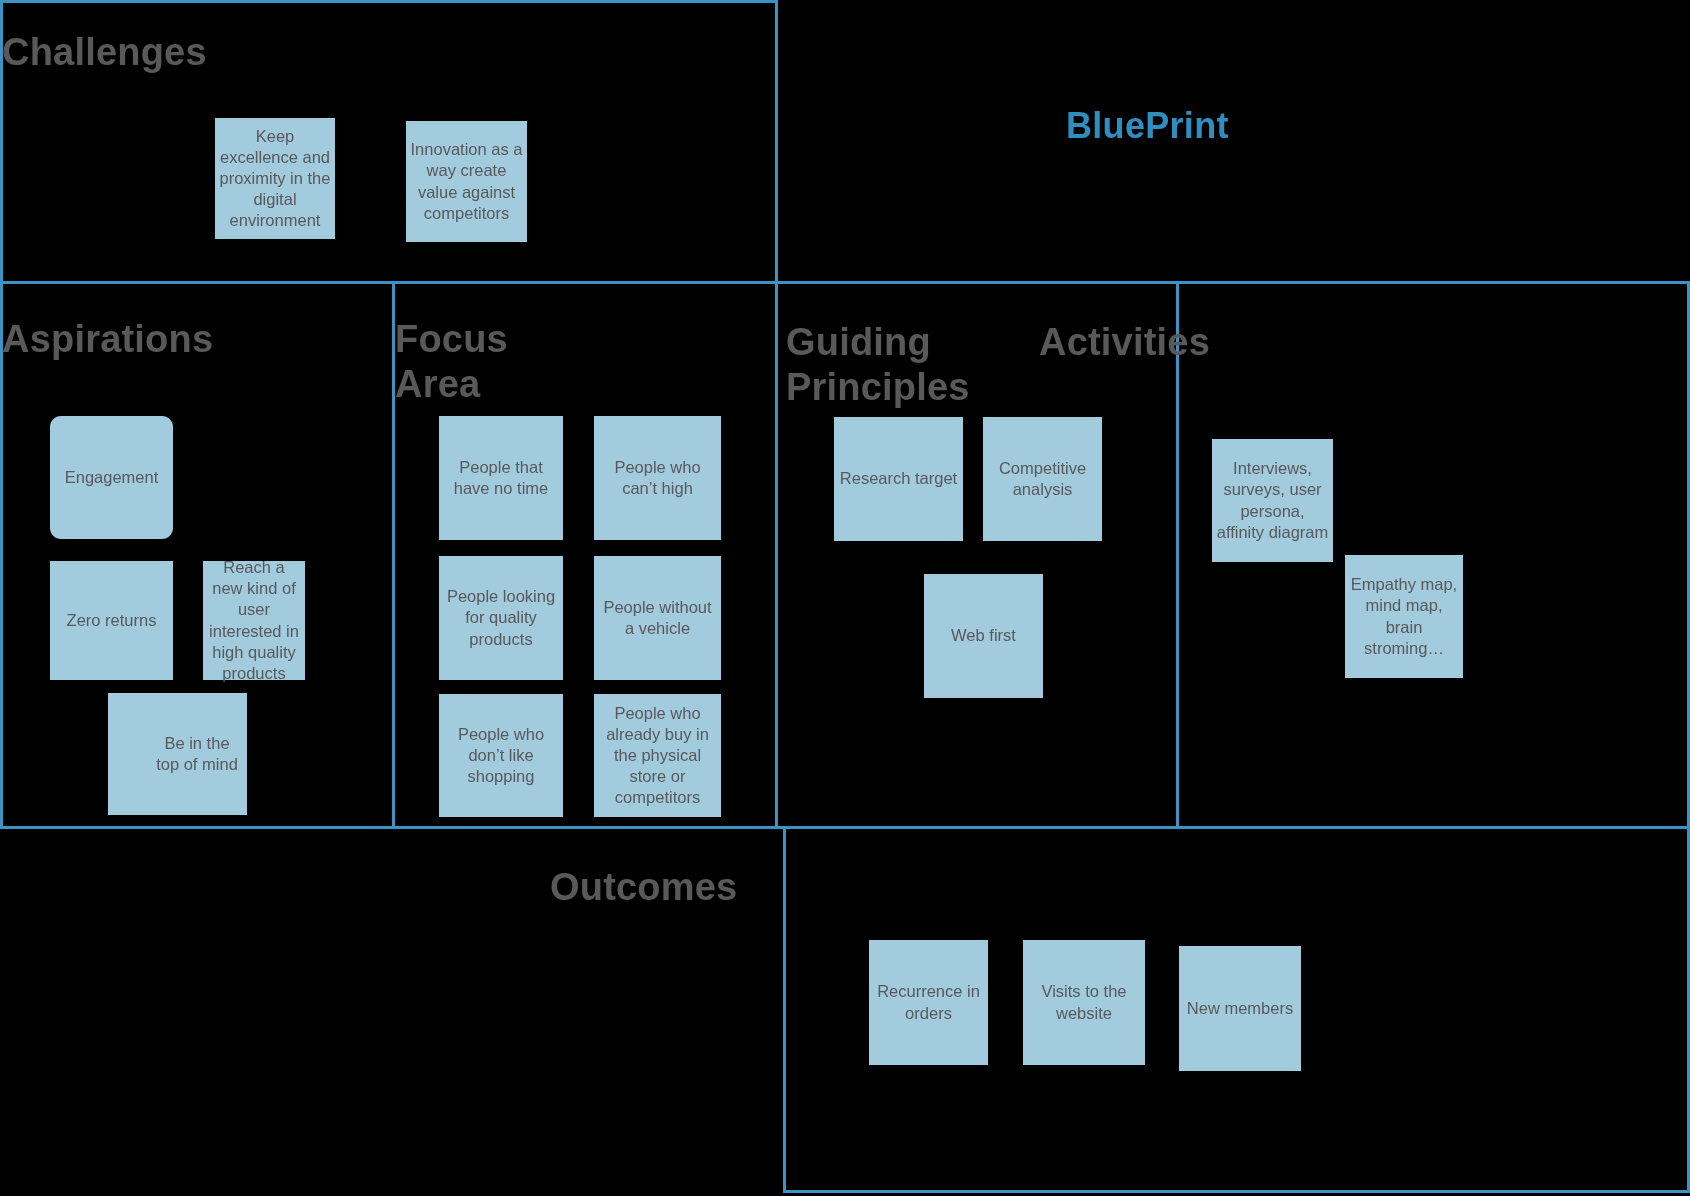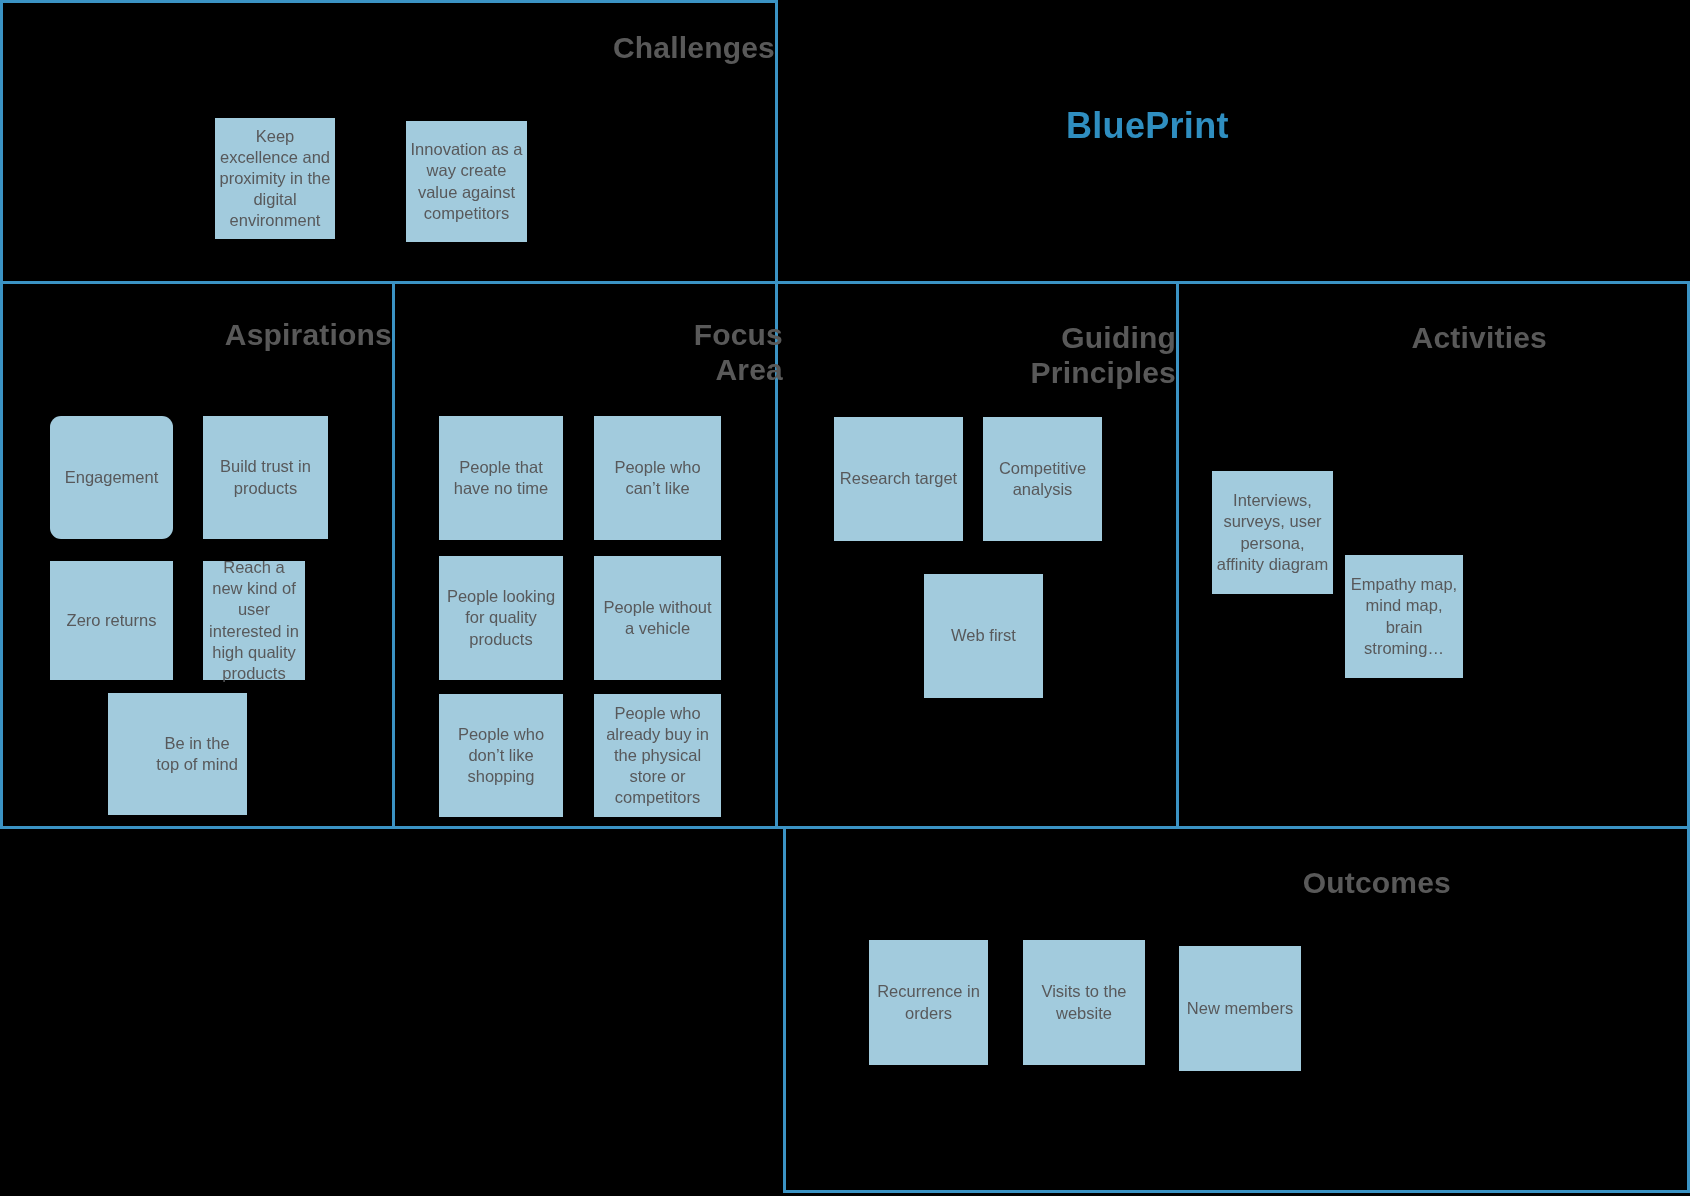--- a/index.html
+++ b/index.html
@@ -35,24 +35,24 @@
 
   
   .panel {
     position: absolute;
     box-sizing: border-box;
   }
 
   .panel-title {
     position: absolute;
     width: 100%;
-    text-align: right;
+    text-align: left;
     color: #595959;
     font-weight: bold;
-    font-size: 30px;
+    font-size: 38px;
     line-height: 1.18;
     letter-spacing: 0.2px;
     white-space: pre-line;
   }
 
   .brand-title {
     position: absolute;
     color: #2f8ec0;
     font-weight: bold;
     font-size: 36px;
@@ -101,36 +101,35 @@
     <div class="note" style="left:213px; top:116px; width:120px; height:121px;">Keep excellence and proximity in the digital environment</div>
 
     <div class="note" style="left:404px; top:119px; width:121px; height:121px;">Innovation as a way create value against competitors</div>
   </div>
 
   <div class="panel" style="left:2px; top:284px; width:390px; height:542px;">
     <div class="panel-title" style="left:0px; top:33px;">Aspirations</div>
 
     <div class="note" style="left:48px; top:132px; width:123px; height:123px;border-radius:11px;">Engagement</div>
 
-    <div class="note" style="left:201px; top:132px; width:125px; height:123px;">Build trust in products</div>
 
     <div class="note" style="left:48px; top:277px; width:123px; height:119px;">Zero returns</div>
 
     <div class="note" style="left:201px; top:277px; width:102px; height:119px;">Reach a new kind of user interested in high quality products</div>
 
     <div class="note" style="left:106px; top:409px; width:139px; height:122px;padding-left:43px;">Be in the top of mind</div>
   </div>
 
   <div class="panel" style="left:395px; top:284px; width:388px; height:542px;">
     <div class="panel-title" style="left:0px; top:33px;">Focus
 Area</div>
 
     <div class="note" style="left:44px; top:132px; width:124px; height:124px;">People that have no time</div>
 
-    <div class="note" style="left:199px; top:132px; width:127px; height:124px;">People who can’t like</div>
+    <div class="note" style="left:199px; top:132px; width:127px; height:124px;">People who can’t high</div>
 
     <div class="note" style="left:44px; top:272px; width:124px; height:124px;">People looking for quality products</div>
 
     <div class="note" style="left:199px; top:272px; width:127px; height:124px;">People without a vehicle</div>
 
     <div class="note" style="left:44px; top:410px; width:124px; height:123px;">People who don’t like shopping</div>
 
     <div class="note" style="left:199px; top:410px; width:127px; height:123px;">People who already buy in the physical store or competitors</div>
   </div>
 
@@ -141,21 +140,21 @@
     <div class="note" style="left:48px; top:133px; width:129px; height:124px;">Research target</div>
 
     <div class="note" style="left:197px; top:133px; width:119px; height:124px;">Competitive analysis</div>
 
     <div class="note" style="left:138px; top:290px; width:119px; height:124px;">Web first</div>
   </div>
 
   <div class="panel" style="left:1179px; top:284px; width:508px; height:542px;border-radius:28px;">
     <div class="panel-title" style="left:-140px; top:36px; width:508px;">Activities</div>
 
-    <div class="note" style="left:33px; top:155px; width:121px; height:123px;margin-top:32px;">Interviews, surveys, user persona, affinity diagram</div>
+    <div class="note" style="left:33px; top:155px; width:121px; height:123px;">Interviews, surveys, user persona, affinity diagram</div>
 
     <div class="note" style="left:166px; top:271px; width:118px; height:123px;">Empathy map, mind map, brain stroming…</div>
   </div>
 
   <div class="panel" style="left:786px; top:829px; width:901px; height:361px;padding-left:16px;">
     <div class="panel-title" style="left:-236px; top:36px; width:901px;">Outcomes</div>
 
     <div class="note" style="left:83px; top:111px; width:119px; height:125px;">Recurrence in orders</div>
 
     <div class="note" style="left:237px; top:111px; width:122px; height:125px;">Visits to the website</div>

